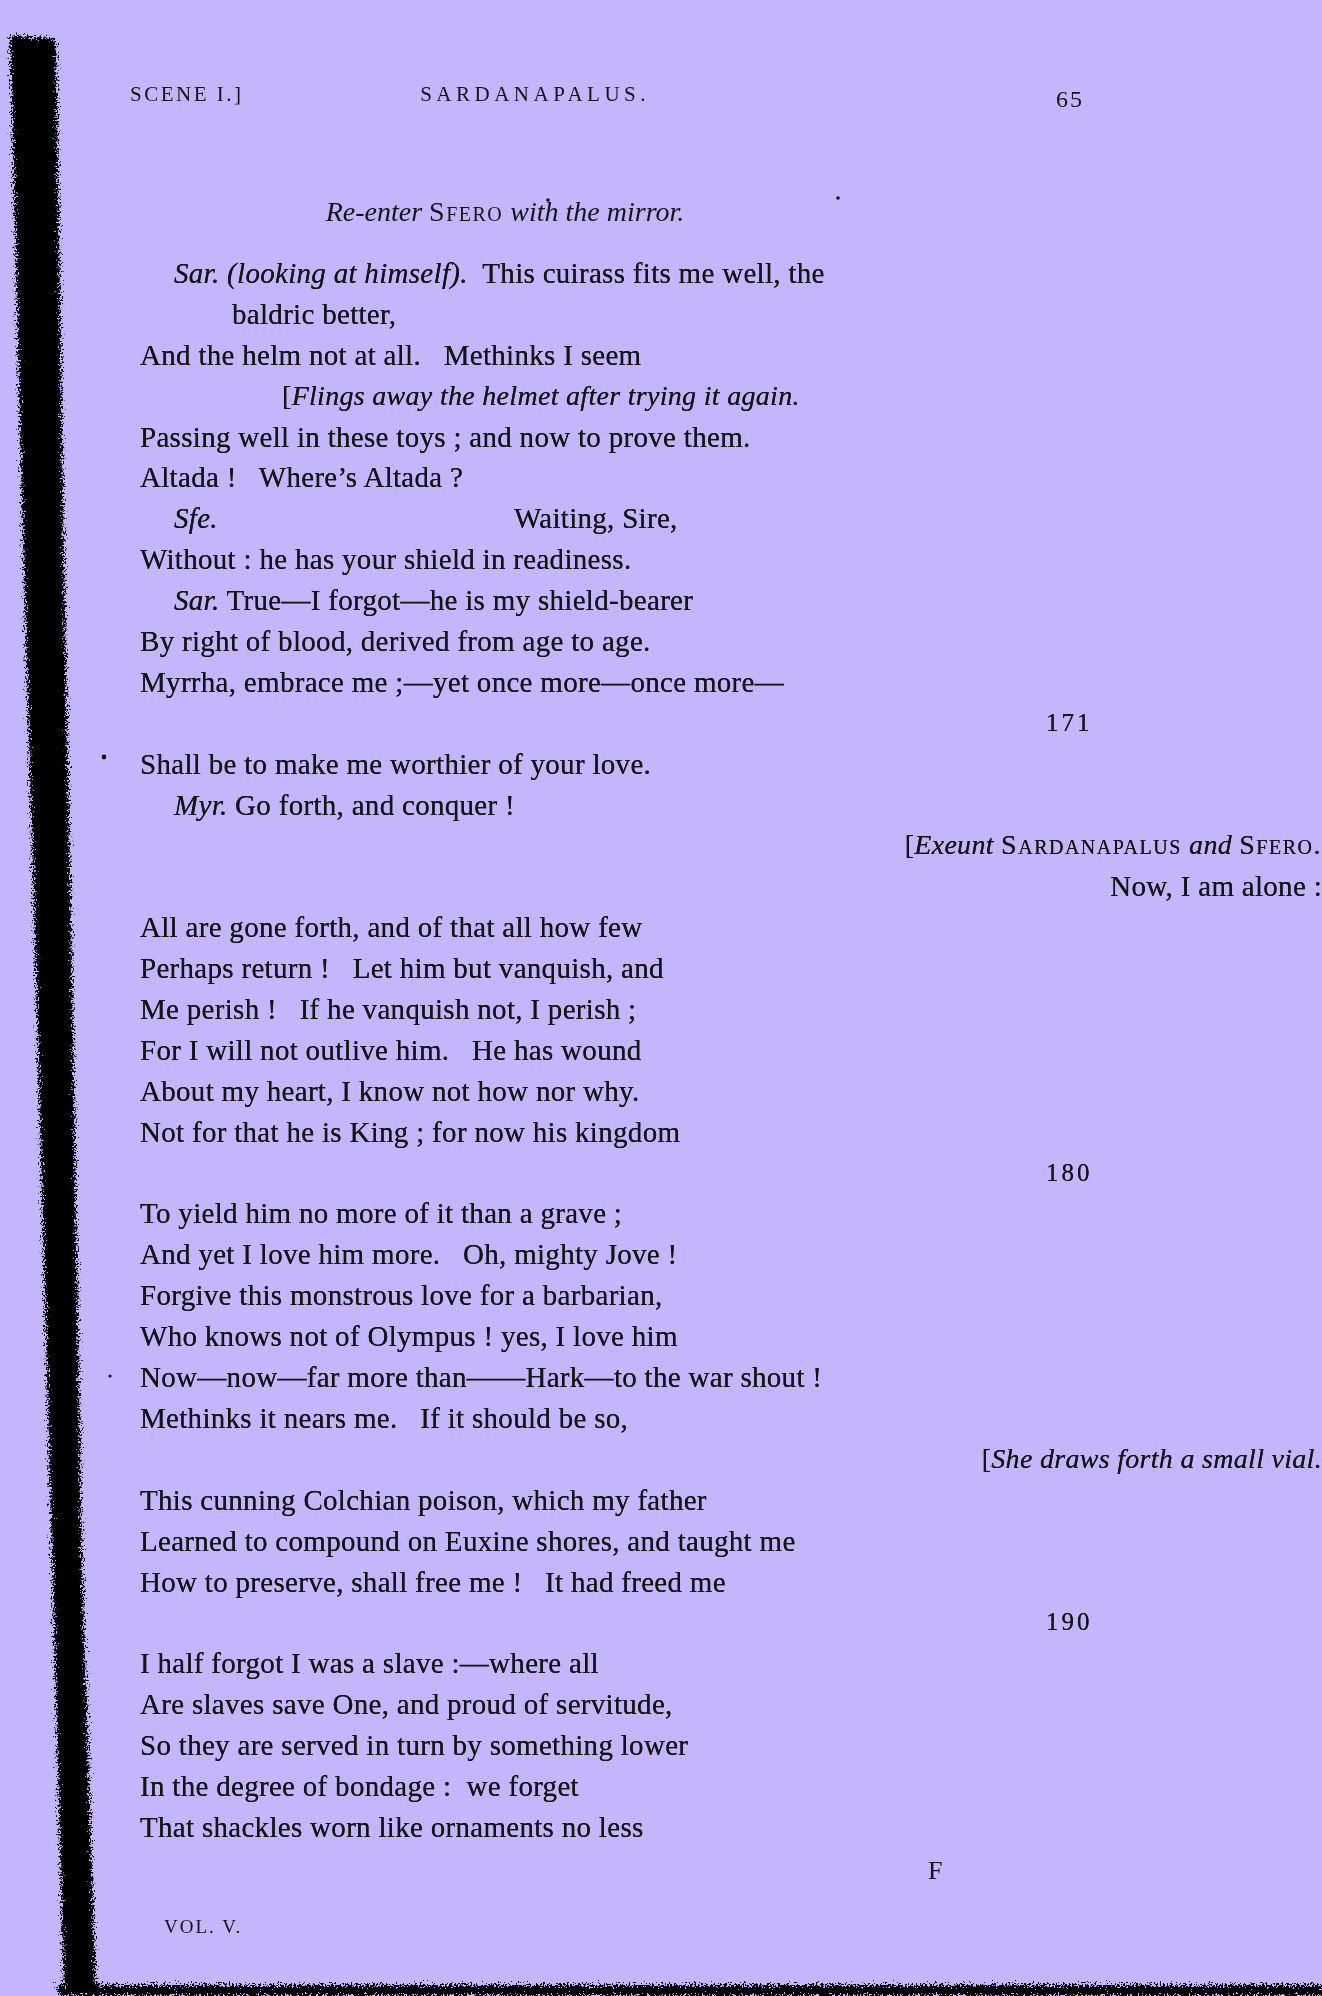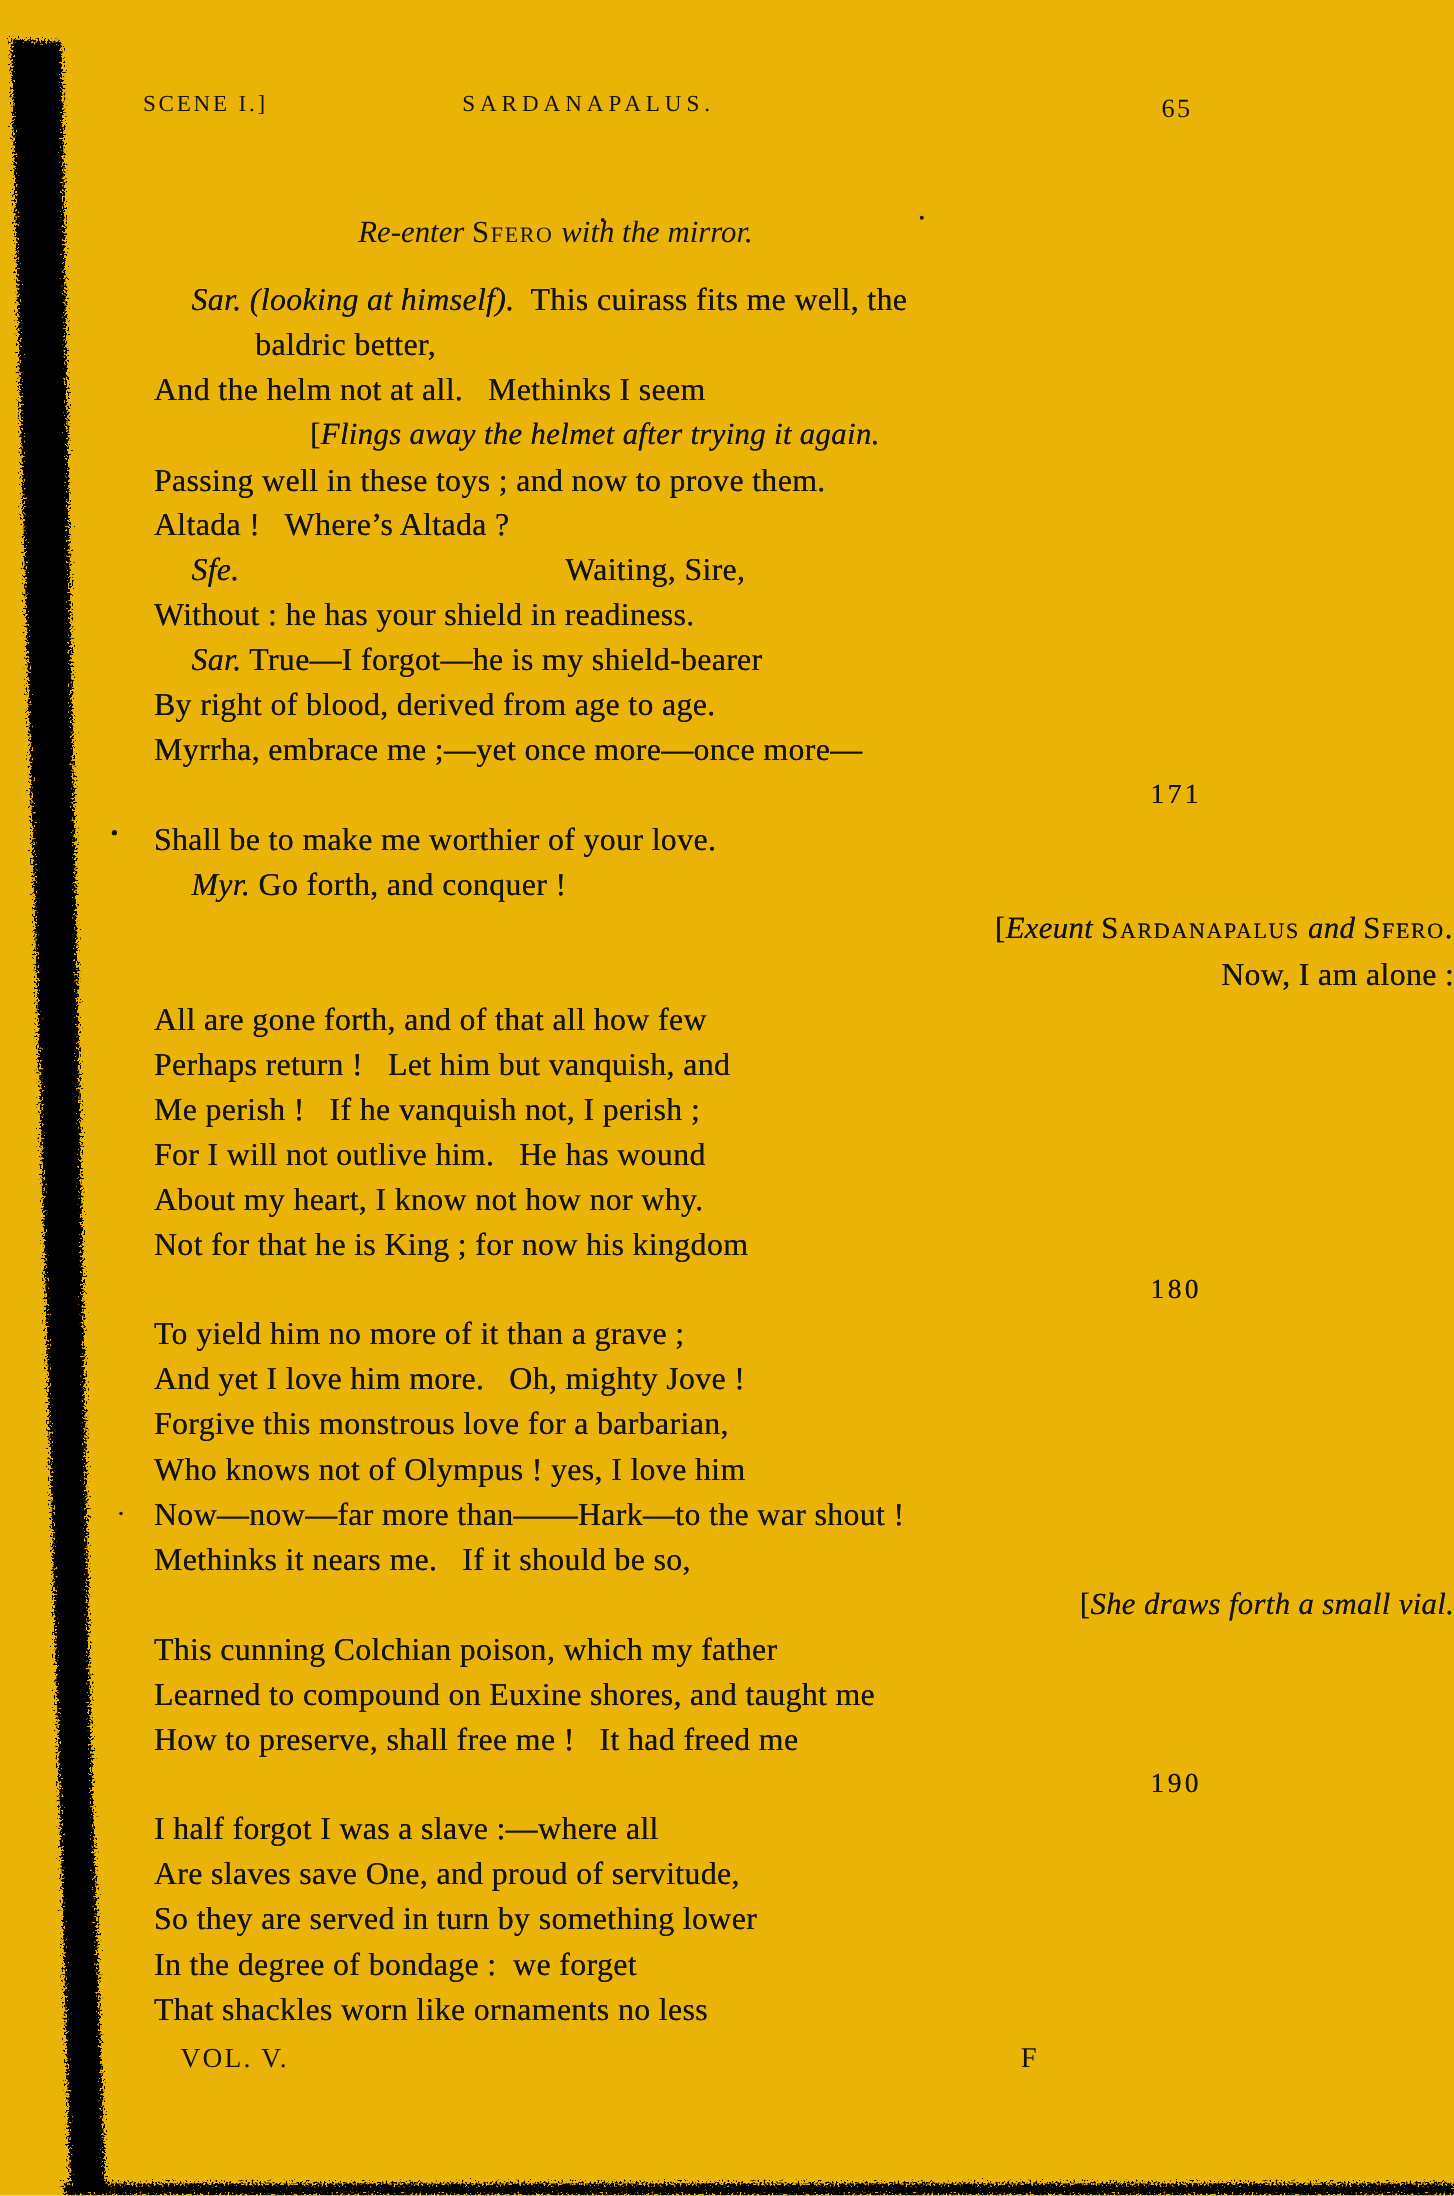--- a/index.html
+++ b/index.html
@@ -1,39 +1,39 @@
 <!DOCTYPE html>
 <html><head>
 <meta charset="utf-8">
 <style>
   html,body{margin:0;padding:0;}
   body{
     width:1322px;height:1996px;position:relative;overflow:hidden;
     background:#ffffff;color:#141414;
     font-family:"Liberation Serif","DejaVu Serif",serif;
   }
-  .page{position:absolute;inset:0;background:#eab308;}
+  .page{position:absolute;inset:0;background:#c4b5fd;}
   .scan{position:absolute;left:0;top:0;pointer-events:none;}
   .hdr-left{position:absolute;left:130px;top:82px;font-size:21px;letter-spacing:2.5px;}
   .hdr-title{position:absolute;left:388px;top:82px;width:262px;text-align:right;font-size:21px;letter-spacing:4.5px;}
   .hdr-num{position:absolute;left:1056px;top:86px;font-size:24px;letter-spacing:2px;}
   .stage-head{position:absolute;left:0px;top:196px;width:1010px;text-align:center;font-size:28px;font-style:italic;white-space:pre;}
   .stage-head .sc,.textflow .sc{font-style:normal;font-variant:small-caps;letter-spacing:1.5px;}
   .textflow{position:absolute;left:0;top:253px;width:1322px;}
   .tline{position:relative;width:1322px;height:40.9px;line-height:40.9px;font-size:29px;letter-spacing:0.3px;white-space:pre;text-shadow:0 0 0.4px #1a1a1a;}
   .tline i{}
   .r-verse{padding-left:140px;}
   .r-speech{padding-left:174px;}
   .r-cont{padding-left:232px;}
   .r-smid{padding-left:282px;font-size:28px;}
   .r-sexit{padding-right:357px;text-align:right;font-size:28px;}
   .r-svial{padding-right:447px;text-align:right;font-size:28px;}
   .r-vright{padding-right:417px;text-align:right;}
   .lnum{position:absolute;left:1046px;top:0;font-size:25px;letter-spacing:3px;}
-  .ftr-vol{position:absolute;left:164px;top:1858px;font-size:25px;letter-spacing:2px;}
+  .ftr-vol{position:absolute;left:164px;top:1916px;font-size:19px;letter-spacing:2px;}
   .ftr-sig{position:absolute;left:928px;top:1856px;font-size:26px;}
 </style>
 </head>
 <body>
 
 <div class="page">
 
   <svg class="scan" width="1322" height="1996" viewBox="0 0 1322 1996">
     <defs>
       <filter id="rough" x="-10%" y="-2%" width="130%" height="104%">

